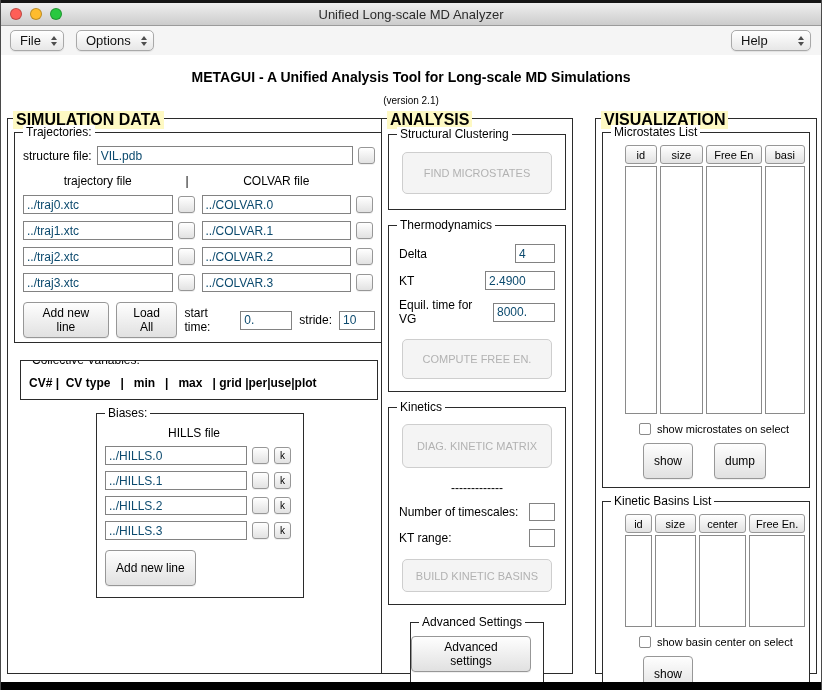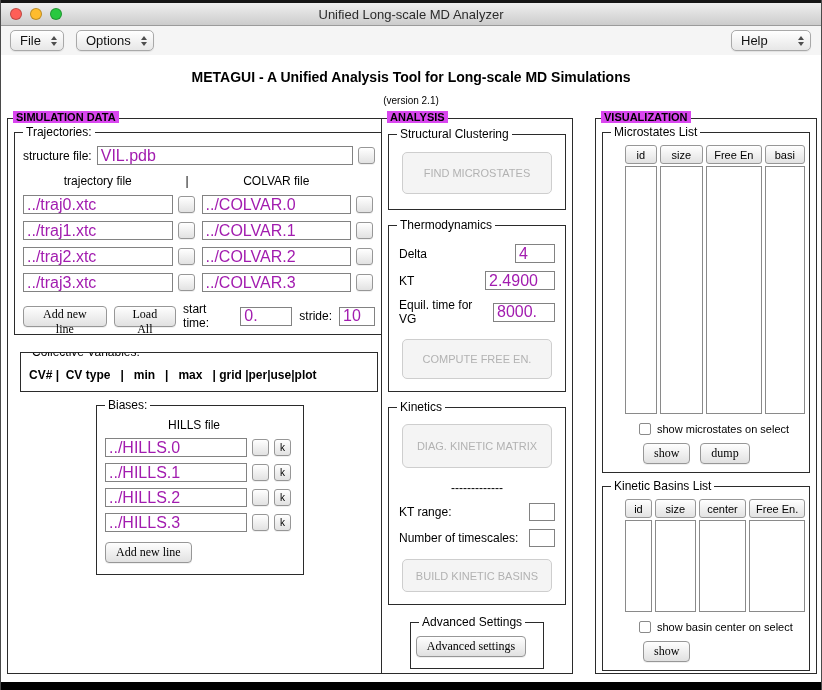--- a/index.html
+++ b/index.html
@@ -31,41 +31,41 @@
   }
   .menu-btn.help { position:absolute; right:10px; width:80px; }
   .updown { display:flex; flex-direction:column; align-items:center; gap:2px; padding:0 2px; }
   .tri-up { width:0; height:0; border-left:3.5px solid transparent; border-right:3.5px solid transparent; border-bottom:4px solid #4e4e4e; }
   .tri-dn { width:0; height:0; border-left:3.5px solid transparent; border-right:3.5px solid transparent; border-top:4px solid #4e4e4e; }
 
   .app-title { text-align:center; font-weight:bold; font-size:14px; margin-top:14px; color:#000; }
   .app-version { text-align:center; font-size:10px; margin-top:10px; color:#000; }
 
   .panel { position:absolute; top:118px; height:556px; border:1px solid #2b2b2b; background:#fff; }
-  .panel-label { position:absolute; top:-8px; left:5px; background:#d946ef; padding:0 3px; font-weight:bold; font-size:11px; }
+  .panel-label { position:absolute; top:-8px; left:5px; background:#fef9c3; padding:0 3px; font-weight:bold; font-size:16px; }
   #sim-panel { left:6px;   width:384px; }
   #analysis-panel { left:380px; width:192px; }
   #viz-panel { left:594px; width:222px; }
 
   .group { border:1px solid #2b2b2b; position:relative; background:#fff; }
   .group-label { position:absolute; top:-8px; left:8px; background:#fff; padding:0 3px; font-size:12px; white-space:nowrap; }
 
   .tk-entry {
-    border:1px solid #828282; height:19px; font-size:16px; padding:0 3px;
-    background:#fff; font-family:inherit; color:#a21caf;
+    border:1px solid #828282; height:19px; font-size:12px; padding:0 3px;
+    background:#fff; font-family:inherit; color:#0c4a6e;
   }
   .mini-btn {
     width:17px; height:17px; flex:0 0 17px; border:1px solid #979797; border-radius:3px;
     background:linear-gradient(#ffffff,#e2e2e2); box-shadow:0 1px 0 rgba(0,0,0,.06);
     font-size:10px; line-height:1; font-family:inherit; padding:0;
   }
   .tk-btn {
-    height:21px; border:1px solid #979797; border-radius:4px;
+    height:36px; border:1px solid #979797; border-radius:4px;
     background:linear-gradient(#fefefe,#e1e1e1); font-size:12px; padding:0 10px;
-    font-family:Liberation Serif, serif; color:#000; box-shadow:0 1px 0 rgba(0,0,0,.06);
+    font-family:Liberation Sans, sans-serif; color:#000; box-shadow:0 1px 0 rgba(0,0,0,.06);
   }
   .big-btn {
     display:block; margin:0 auto; width:150px; border:1px solid #cecece; border-radius:5px;
     background:#f4f4f4; color:#b2b2b2; font-size:11px; font-family:inherit;
   }
 
   
   .traj-group { margin:13px 6px 0 6px; padding:13px 8px 4px 8px; }
   .structure-row { display:flex; align-items:center; gap:5px; font-size:12px; }
   .structure-row input { flex:1; }
@@ -112,21 +112,21 @@
     background:linear-gradient(#ffffff,#e2e2e2); font-size:11px; font-family:inherit; padding:0;
   }
   .col-lists { display:flex; gap:3px; padding-left:2px; margin-top:2px; }
   .listbox { border:1px solid #8a8a8a; background:#fff; }
   .mw1 { width:33px; } .mw2 { width:45px; } .mw3 { width:58px; } .mw4 { width:42px; }
   .bw1 { width:27px; } .bw2 { width:41px; } .bw3 { width:48px; } .bw4 { width:56px; }
   .micro-list { height:248px; }
   .basin-list { height:92px; }
   .check-row { display:flex; align-items:center; gap:6px; margin:9px 0 0 16px; font-size:11px; }
   .checkbox { width:12px; height:12px; flex:0 0 12px; border:1px solid #8a8a8a; border-radius:2px; background:#fff; }
-  .viz-btn-row { display:flex; gap:10px; margin:8px 0 0 20px; }
+  .viz-btn-row { display:flex; gap:21px; margin:8px 0 0 20px; }
 
   .bottom-strip { position:absolute; left:0; right:0; bottom:0; height:8px; background:#000; }
 </style>
 </head>
 <body>
 
 <div class="window">
   <div class="top-edge"></div>
 
   <div class="titlebar">
@@ -276,25 +276,25 @@
         <input class="tk-entry equil-input" value="8000." style="">
       </div>
       <button class="big-btn compute-btn" disabled="">COMPUTE FREE EN.</button>
     </div>
 
     <div class="group an-group kinetics-group">
       <span class="group-label">Kinetics</span>
       <button class="big-btn diag-btn" disabled="">DIAG. KINETIC MATRIX</button>
       <div class="dashes">-------------</div>
       <div class="an-row">
+        <span>Number of timescales:</span>
+        <input class="tk-entry small-input" style="">
+      </div>
+      <div class="an-row">
         <span>KT range:</span>
-        <input class="tk-entry small-input" style="">
-      </div>
-      <div class="an-row">
-        <span>Number of timescales:</span>
         <input class="tk-entry small-input" style="">
       </div>
       <button class="big-btn build-btn" disabled="">BUILD KINETIC BASINS</button>
     </div>
 
     <div class="group adv-group">
       <span class="group-label">Advanced Settings</span>
       <button class="tk-btn">Advanced settings</button>
     </div>
   </div>

